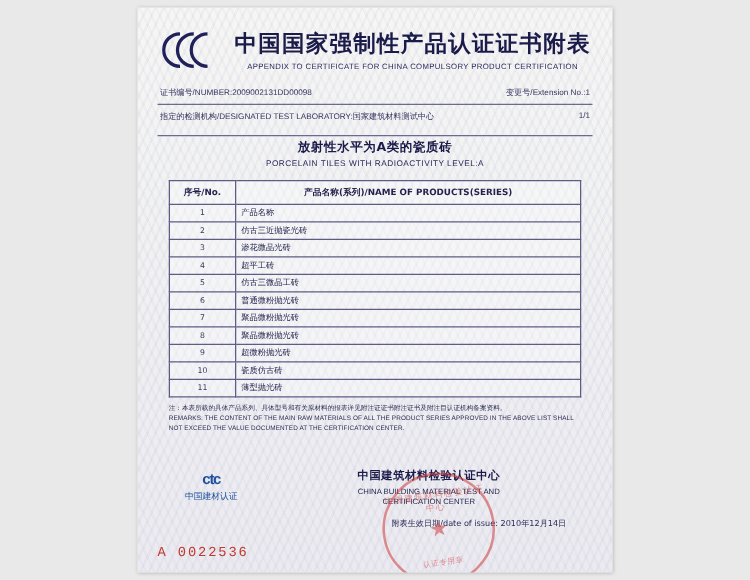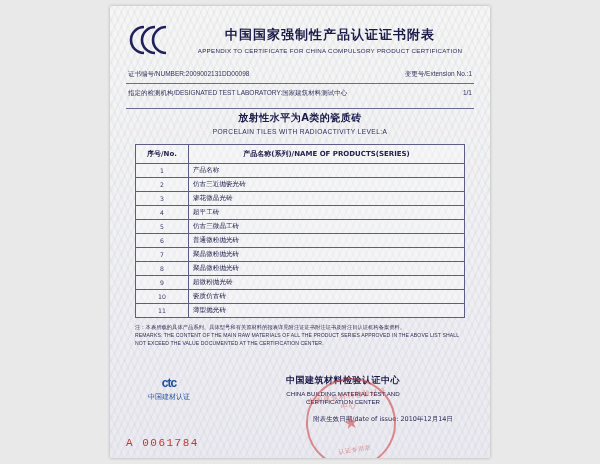--- a/index.html
+++ b/index.html
@@ -35,21 +35,21 @@
     padding:14px 16px 4px 14px;
     gap:10px;
   }
   .ccc{
     width:52px;height:40px;flex:0 0 auto;
     position:relative;
   }
   .ccc svg{display:block;}
   .hdr-txt{flex:1;text-align:center;}
   .title-cn{
-    font-size:13px;font-weight:bold;color:#1b1b4a;
+    font-size:18px;font-weight:bold;color:#1b1b4a;
     letter-spacing:1px;
     font-family:"DejaVu Sans", sans-serif;
     white-space:nowrap;
   }
   .title-en1{
     font-size:6.2px;color:#2a2a5c;margin-top:3px;letter-spacing:.3px;
   }
 
   
   .idline{
@@ -286,21 +286,21 @@
       <div class="ftname">
         <div class="cn">中国建筑材料检验认证中心</div>
         <div class="en1">CHINA BUILDING MATERIAL TEST AND</div>
         <div class="en2">CERTIFICATION CENTER</div>
       </div>
     </div>
     <div class="dateline">
       <span>附表生效日期/date of issue:</span>
       <span>2010年12月14日</span>
     </div>
-    <div class="serial">A 0061784</div>
+    <div class="serial">A 0022536</div>
   </div>
 
   <div class="seal">
     <div class="arc">中国建筑材料检验认证中心</div>
     <div class="star">★</div>
     <div class="arc2">认证专用章</div>
   </div>
 
 </div>
 

